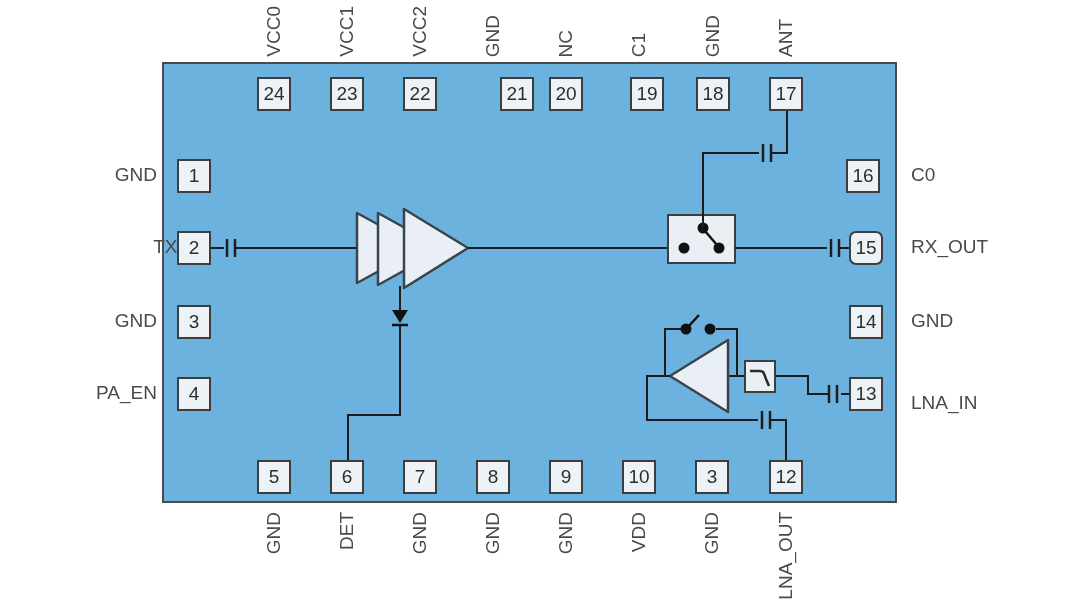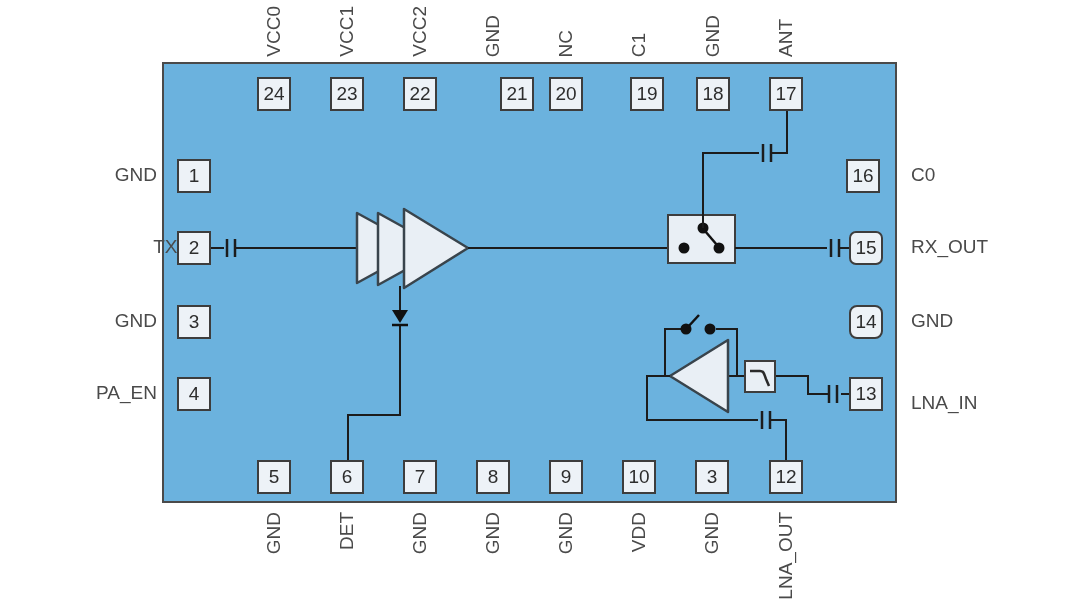--- a/index.html
+++ b/index.html
@@ -200,18 +200,18 @@
       <div class="pin" style="left: 177px; top: 231px;">2</div>
       <div class="hlabel left-side" style="top: 248px; right: 873px; margin-left: 37px;">TX_IN</div>
       <div class="pin" style="left: 177px; top: 305px;">3</div>
       <div class="hlabel left-side" style="top: 322px; right: 923px;">GND</div>
       <div class="pin" style="left: 177px; top: 377px;">4</div>
       <div class="hlabel left-side" style="top: 394px; right: 923px; text-align: center;">PA_EN</div>
       <div class="pin" style="left: 846px; top: 159px;">16</div>
       <div class="hlabel right-side" style="top: 176px; left: 911px;">C0</div>
       <div class="pin" style="left: 849px; top: 231px; border-radius: 7px;">15</div>
       <div class="hlabel right-side" style="top: 248px; left: 911px;">RX_OUT</div>
-      <div class="pin" style="left: 849px; top: 305px; border-radius: 8px;">14</div>
+      <div class="pin" style="left: 849px; top: 305px;">14</div>
       <div class="hlabel right-side" style="top: 322px; left: 911px;">GND</div>
       <div class="pin" style="left: 849px; top: 377px;">13</div>
       <div class="hlabel right-side" style="top: 404px; left: 911px;">LNA_IN</div>
     </div>
 </div>
 
 </body></html>

